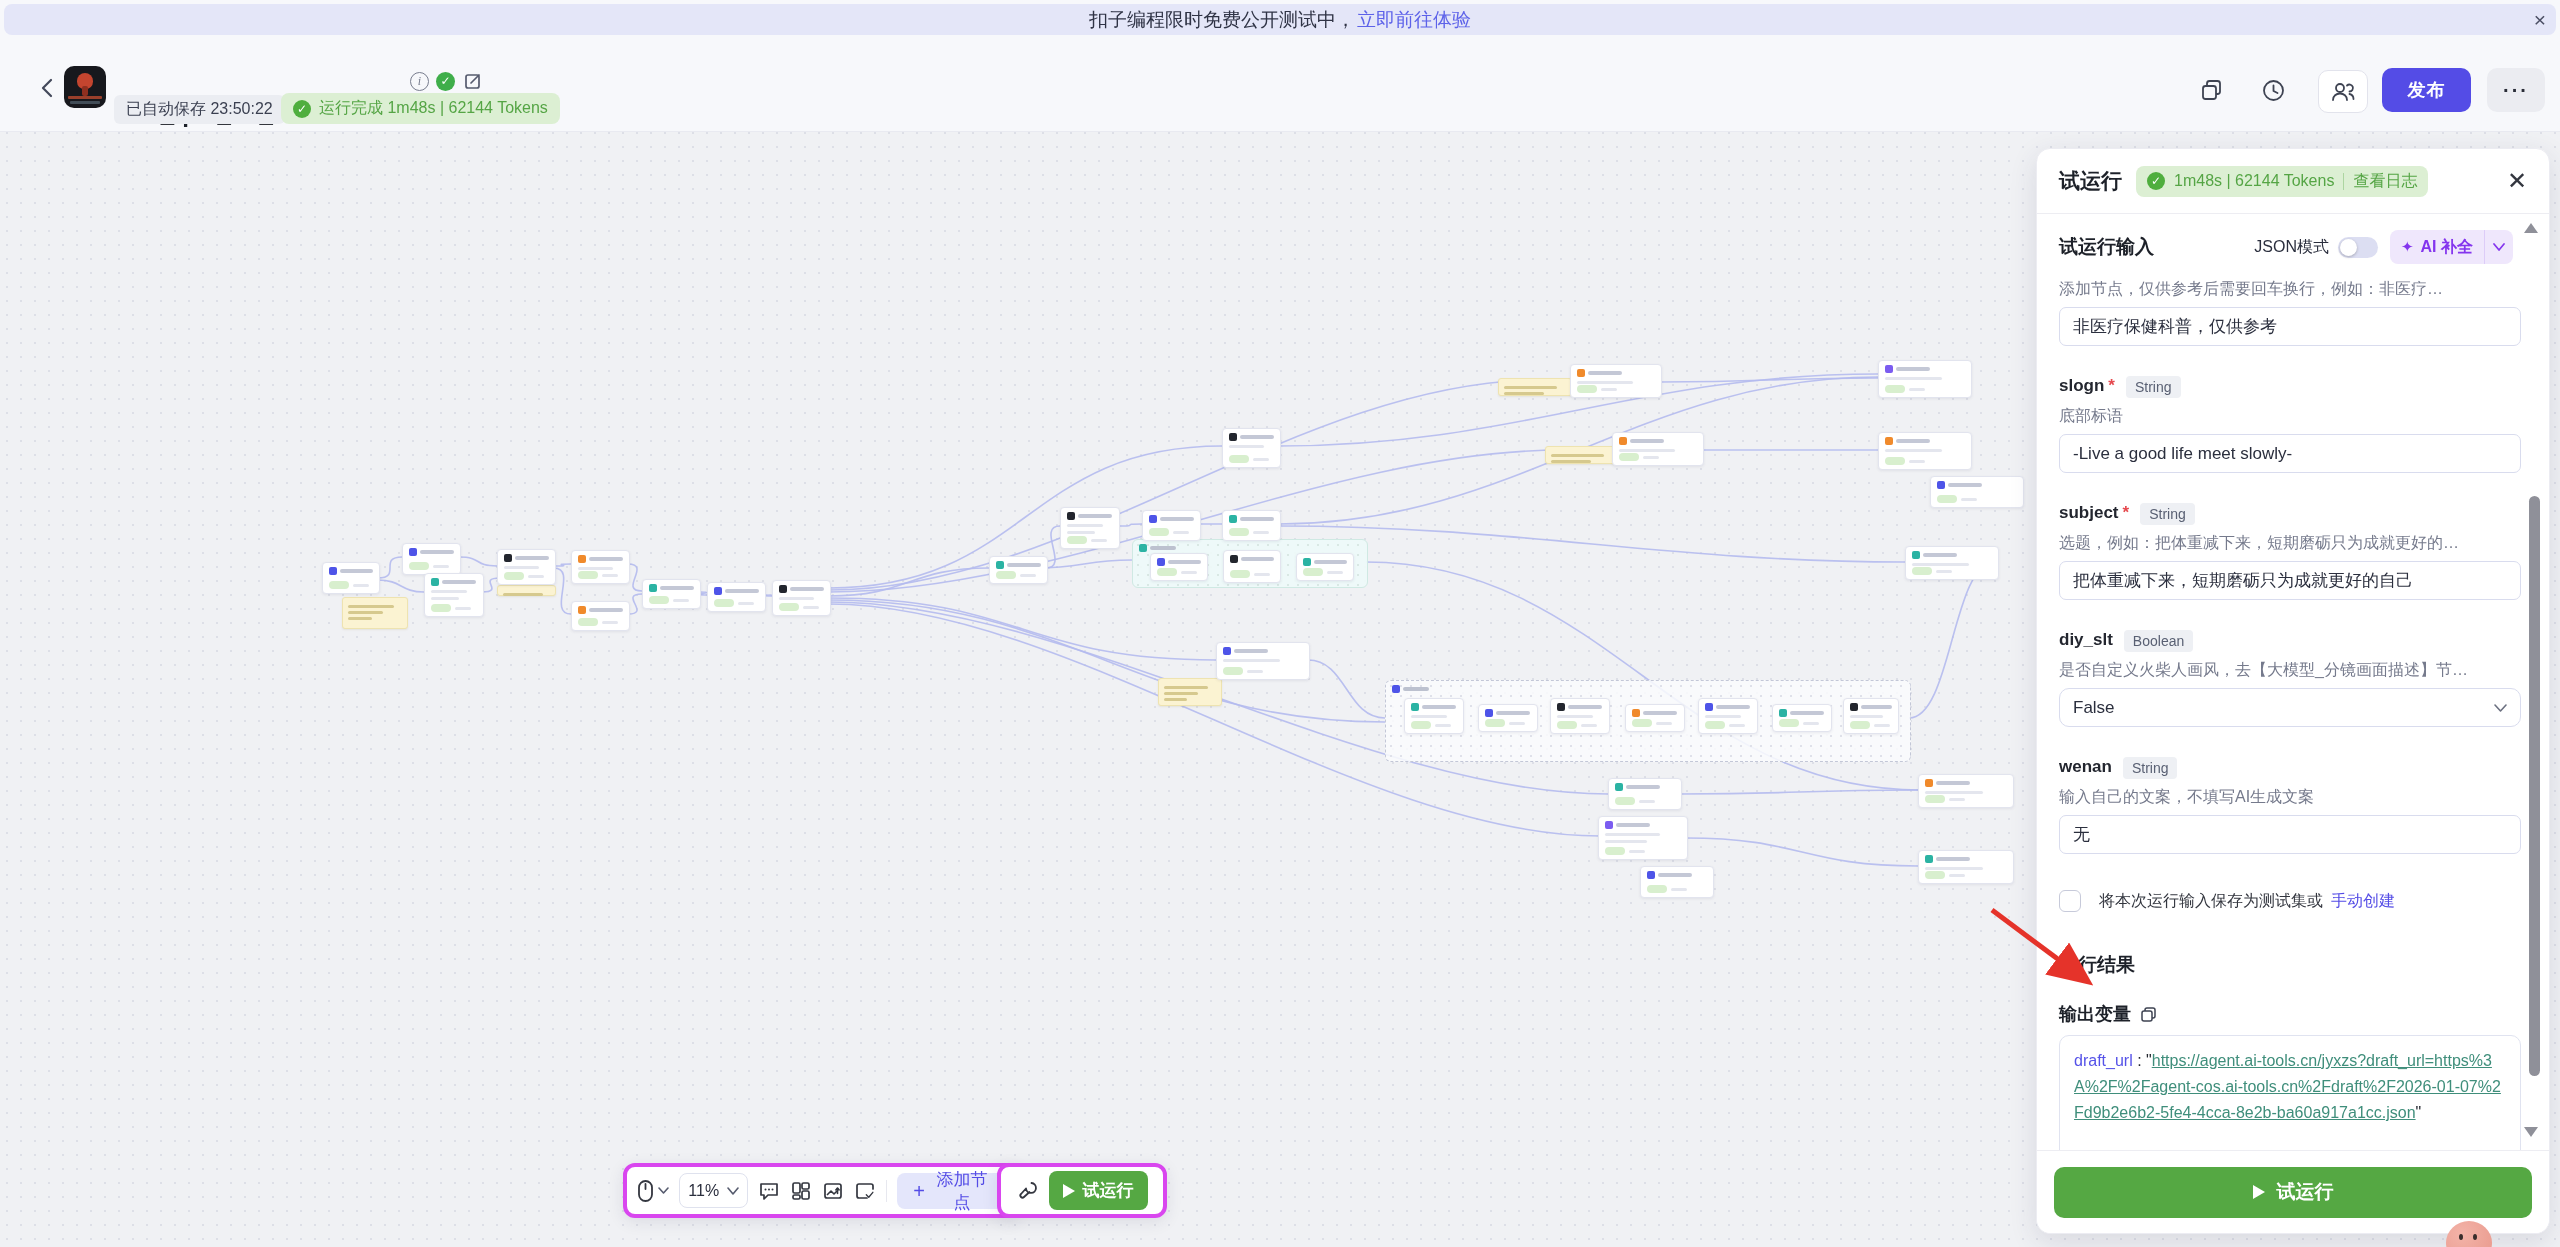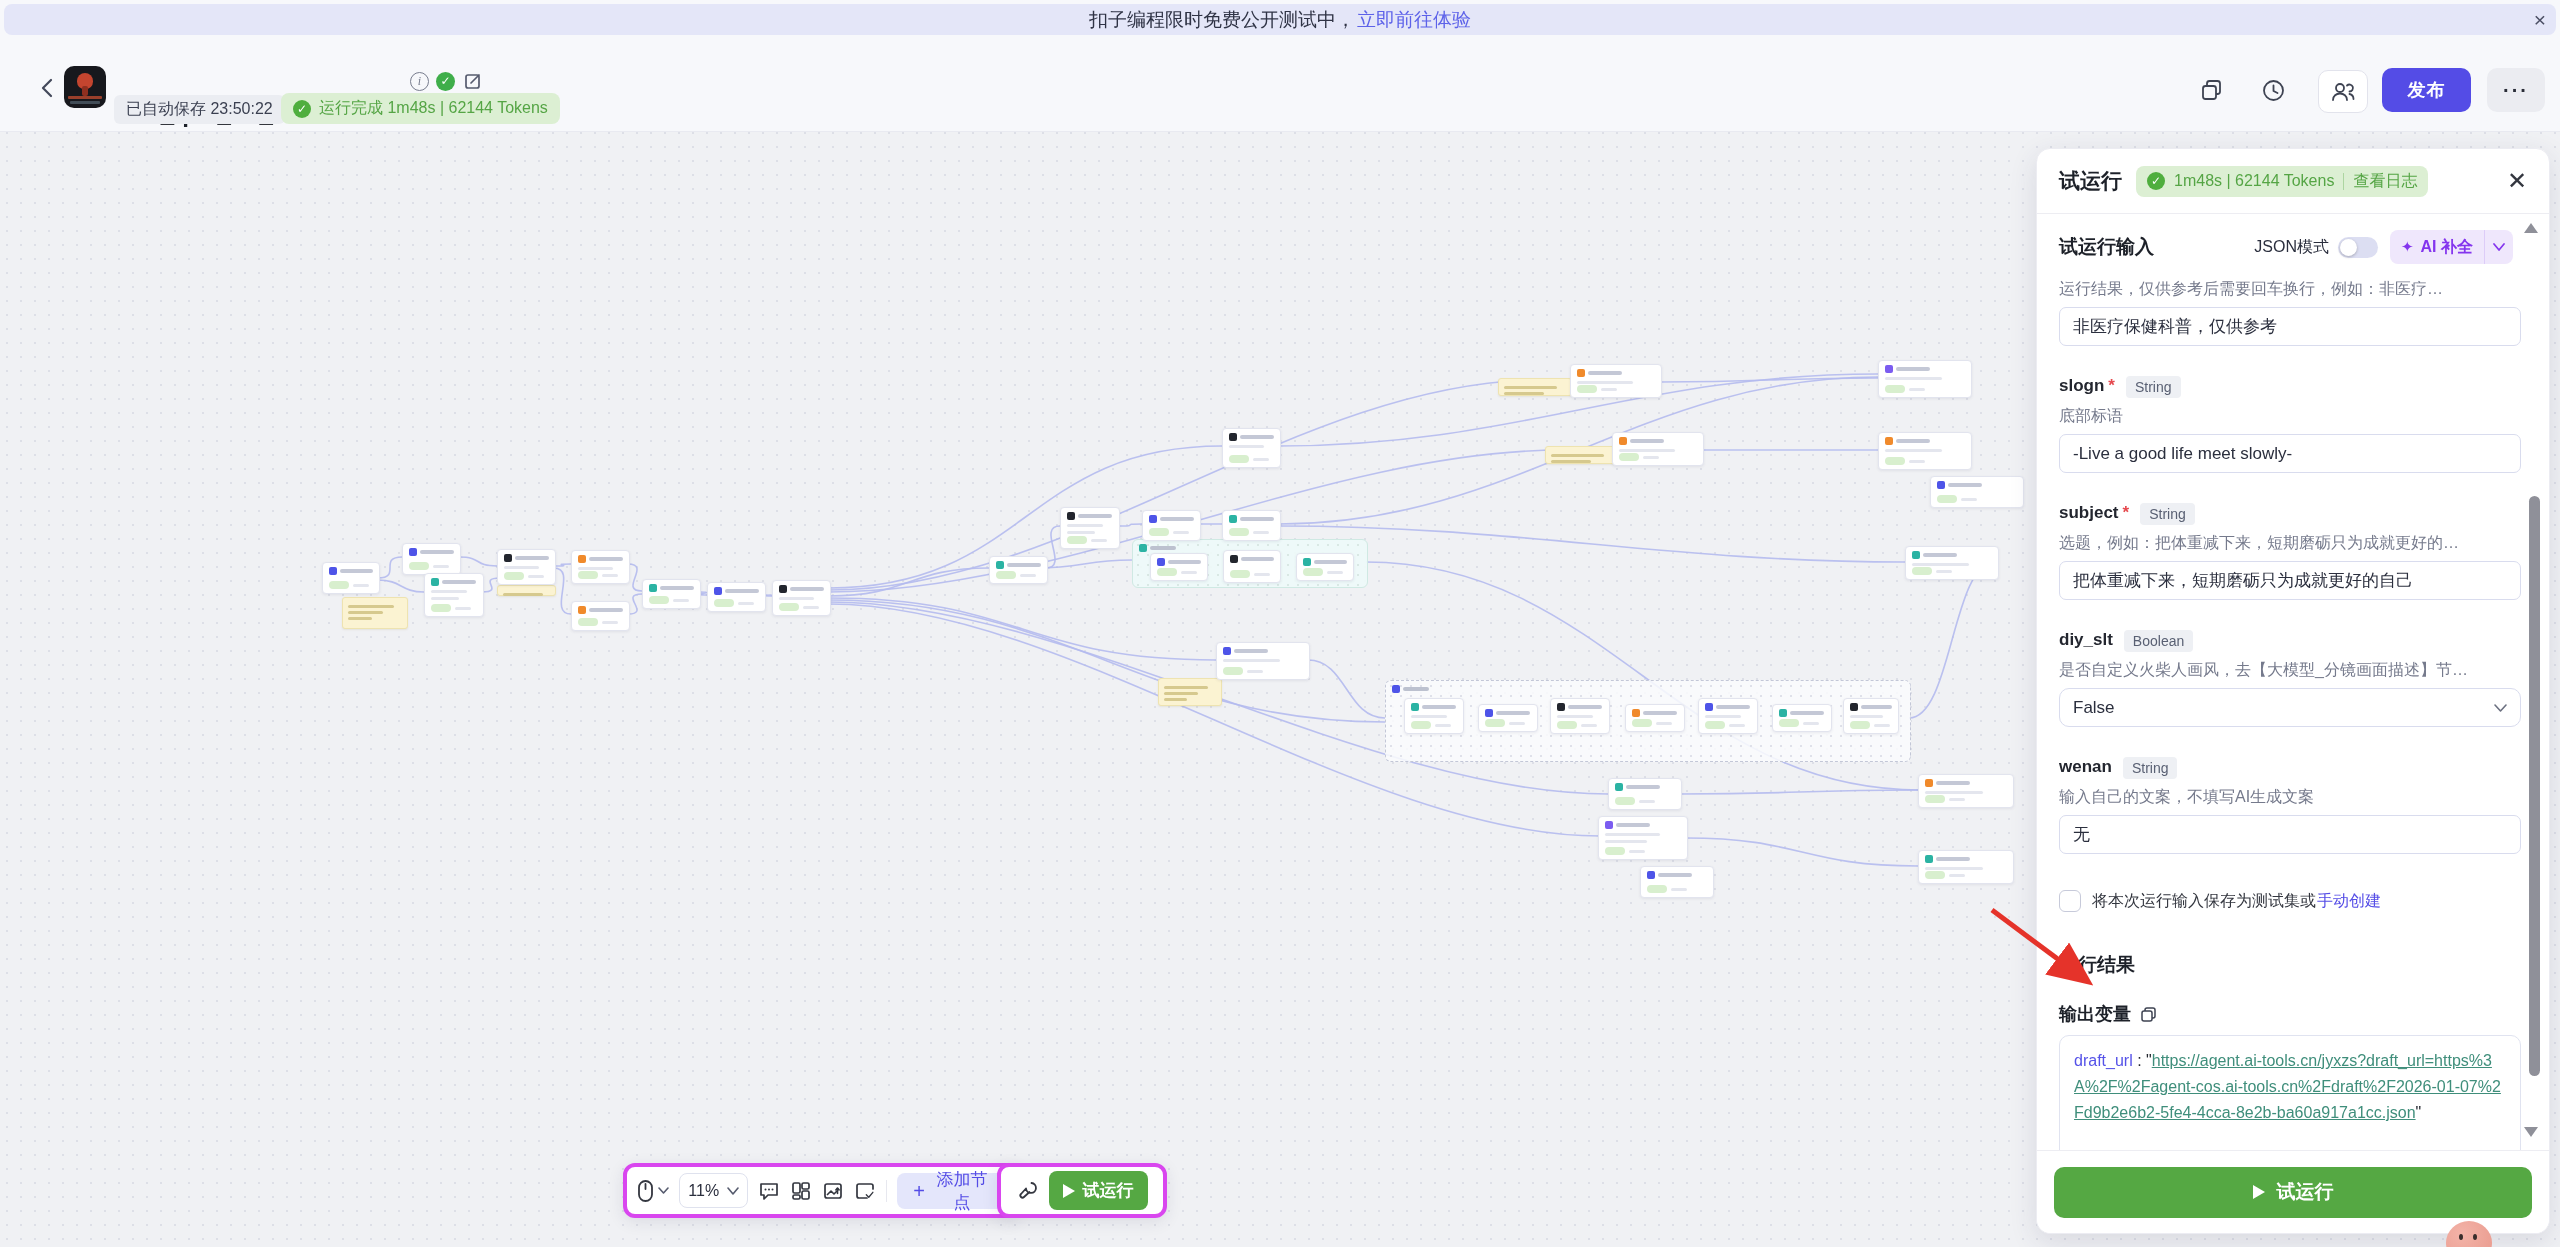--- a/index.html
+++ b/index.html
@@ -106,21 +106,21 @@
   .finput{display:block;width:100%;box-sizing:border-box;height:39px;margin-top:7px;border:1px solid #d9dcee;
     border-radius:7px;padding:0 13px;font-size:17px;color:#2b2f3e;background:#fff;outline:none;
     font-family:"Liberation Sans","DejaVu Sans",sans-serif;}
   .flabel{display:flex;align-items:flex-start;gap:4px;margin-top:30px;}
   .fname{font-size:17px;font-weight:700;color:#23262f;}
   .fstar{color:#e5484d;font-size:17px;font-weight:700;}
   .fchip{margin-left:7px;background:#eef0f4;color:#596073;font-size:14px;border-radius:4px;padding:3px 9px;}
   .fselect{display:flex;align-items:center;box-sizing:border-box;width:100%;height:39px;margin-top:7px;
     border:1px solid #d9dcee;border-radius:10px;padding:0 13px;font-size:17px;color:#2b2f3e;cursor:pointer;}
   .fselect svg{margin-left:auto;}
-  .saverow{display:flex;align-items:center;gap:11px;margin-top:36px;font-size:16px;color:#33363f;}
+  .saverow{display:flex;align-items:center;gap:18px;margin-top:36px;font-size:16px;color:#33363f;}
   .cbox{width:20px;height:20px;border:1.5px solid #c7cada;border-radius:6px;background:#fff;cursor:pointer;flex:0 0 auto;}
   .savelink{color:#544ce6;cursor:pointer;}
   .sec-title{font-size:19px;font-weight:700;color:#1d2129;margin-top:40px;}
   .outrow{display:flex;align-items:center;gap:9px;margin-top:24px;}
   .out-title{font-size:18px;font-weight:700;color:#1d2129;}
   .outbox{box-sizing:border-box;width:100%;margin-top:9px;border:1px solid #e0e3f0;border-radius:10px;
     padding:12px 14px;font-size:16px;line-height:26px;word-break:break-all;min-height:128px;}
   .okey{color:#5552e8;}
   .olink{color:#3f8e7b;text-decoration:underline;cursor:pointer;}
   .oquote{color:#23262f;}
@@ -748,21 +748,21 @@
         </span>
         <span class="cseg">
           <svg class="ic" width="12" height="8" viewBox="0 0 12 8">
             <polyline points="1,1 6,7 11,1" fill="none" stroke="#8435ee" stroke-width="1.7" stroke-linecap="round" stroke-linejoin="round"></polyline>
           </svg>
         </span>
       </span>
     </div>
 
     <div class="pscroll">
-      <div class="fdesc">运行结果，仅供参考后需要回车换行，例如：非医疗…</div>
+      <div class="fdesc">添加节点，仅供参考后需要回车换行，例如：非医疗…</div>
       <input class="finput" readonly="" value="非医疗保健科普，仅供参考" style="">
 
       <div class="flabel">
         <span class="fname">slogn</span>
         <span class="fstar">*</span>
         <span class="fchip">String</span>
       </div>
       <div class="fdesc">底部标语</div>
       <input class="finput" readonly="" value="-Live a good life meet slowly-" style="">
 

